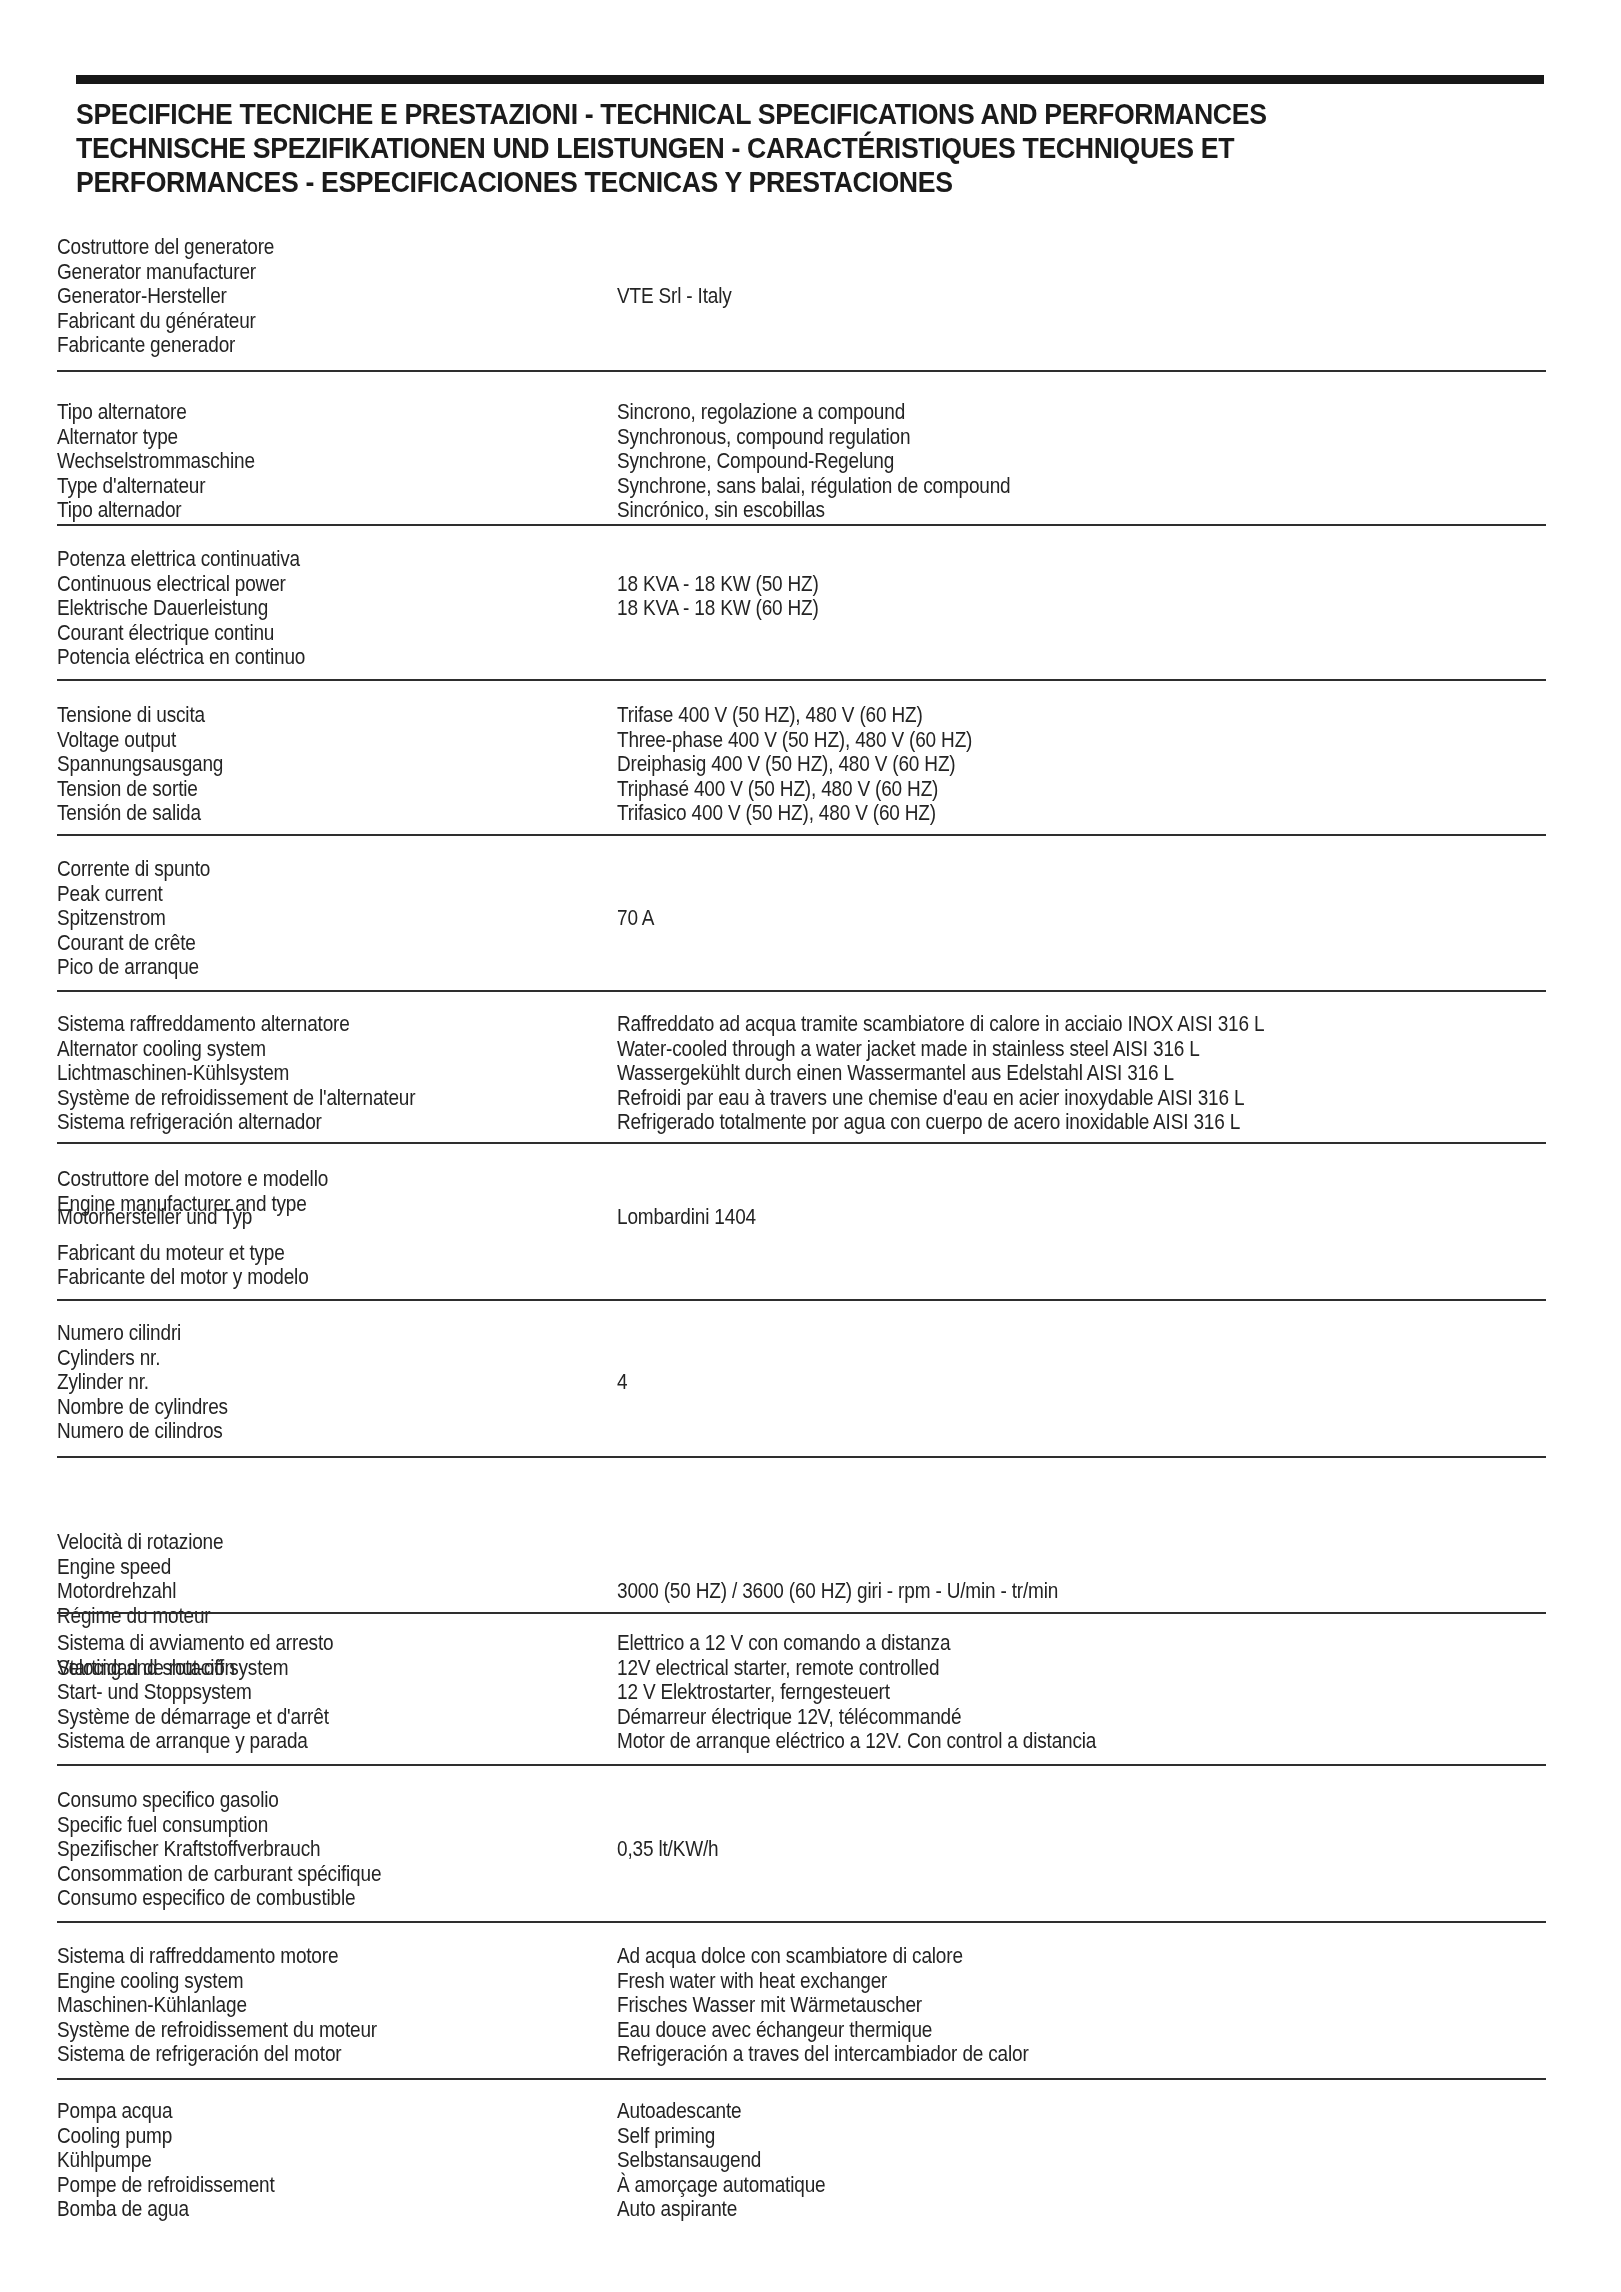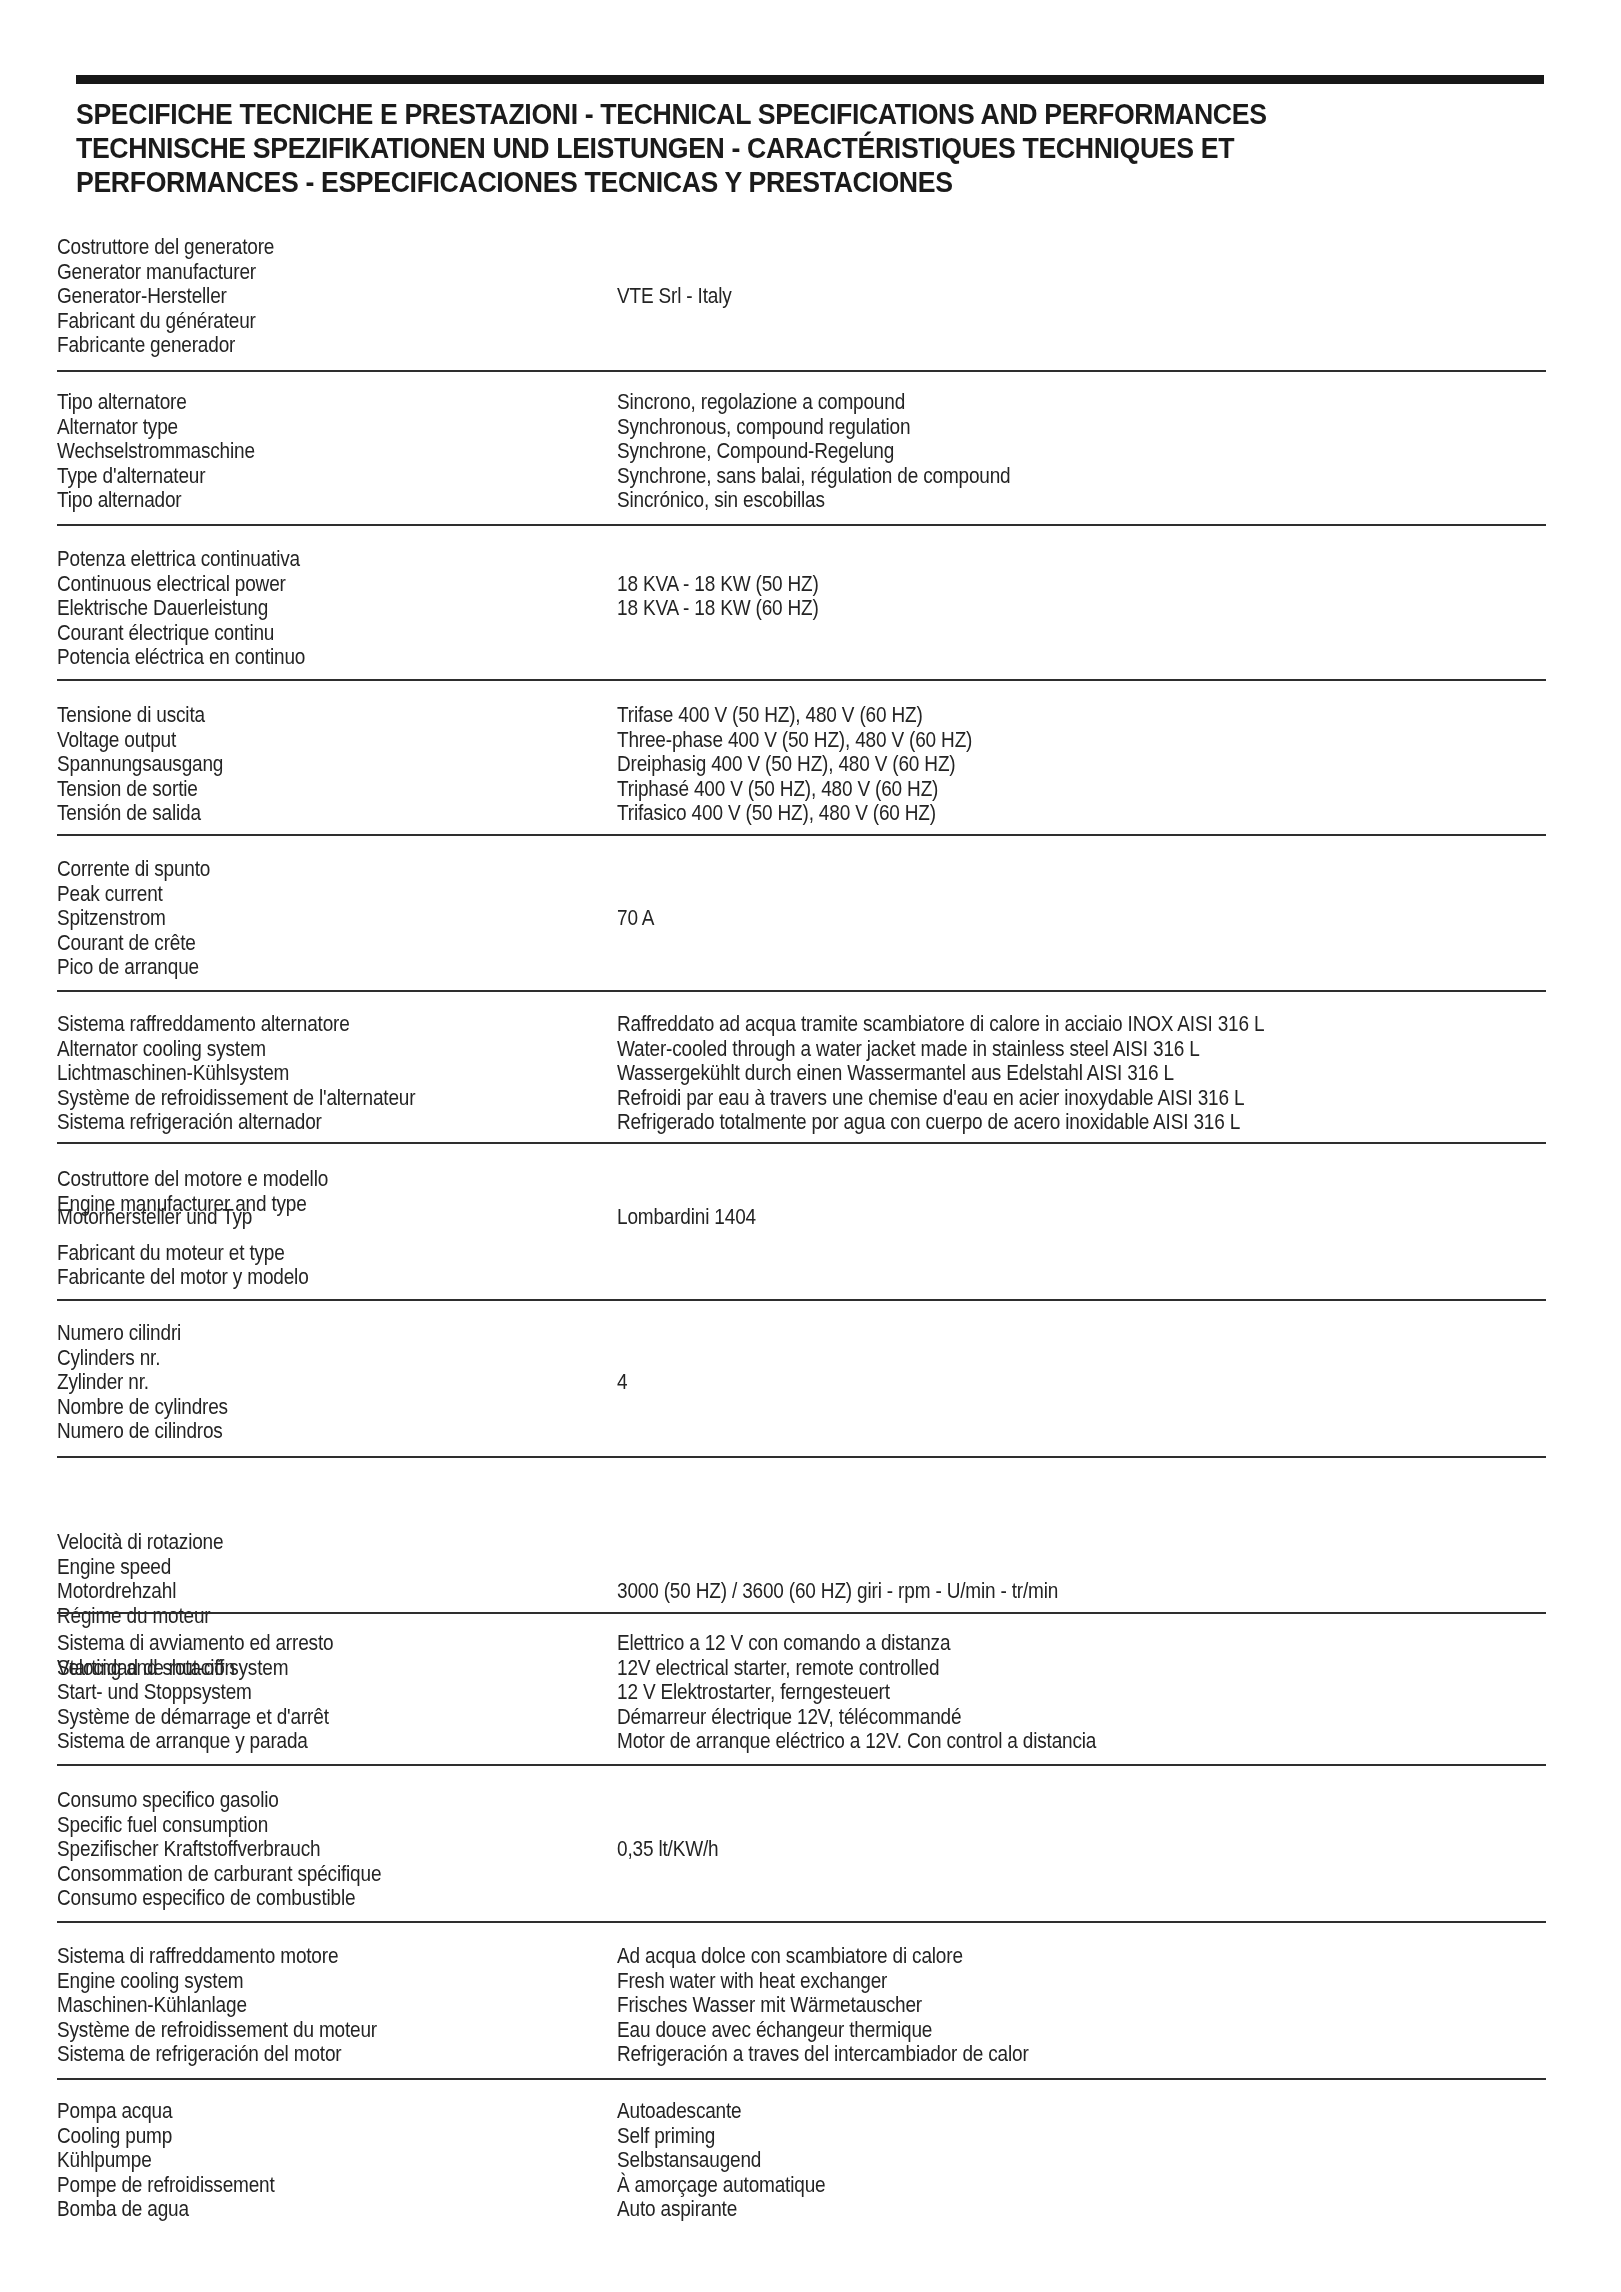--- a/index.html
+++ b/index.html
@@ -95,21 +95,21 @@
         </div>
         <div class="row" style="top: 49px;">
           <span class="cell label">Generator-Hersteller</span>
           <span class="cell value">VTE Srl - Italy</span>
         </div>
         <div class="row" style="top: 98px;">
           <span class="cell label">Fabricante generador</span>
         </div>
       </div>
       <div class="divider" style="top: 370px;"></div>
-      <div class="section" style="top: 390px;">
+      <div class="section" style="top: 400px;">
         <div class="row" style="top: 0px;">
           <span class="cell label">Tipo alternatore</span>
           <span class="cell value">Sincrono, regolazione a compound</span>
         </div>
         <div class="row" style="top: 24.5px;">
           <span class="cell label">Alternator type</span>
           <span class="cell value">Synchronous, compound regulation</span>
         </div>
         <div class="row" style="top: 49px;">
           <span class="cell label">Wechselstrommaschine</span>

